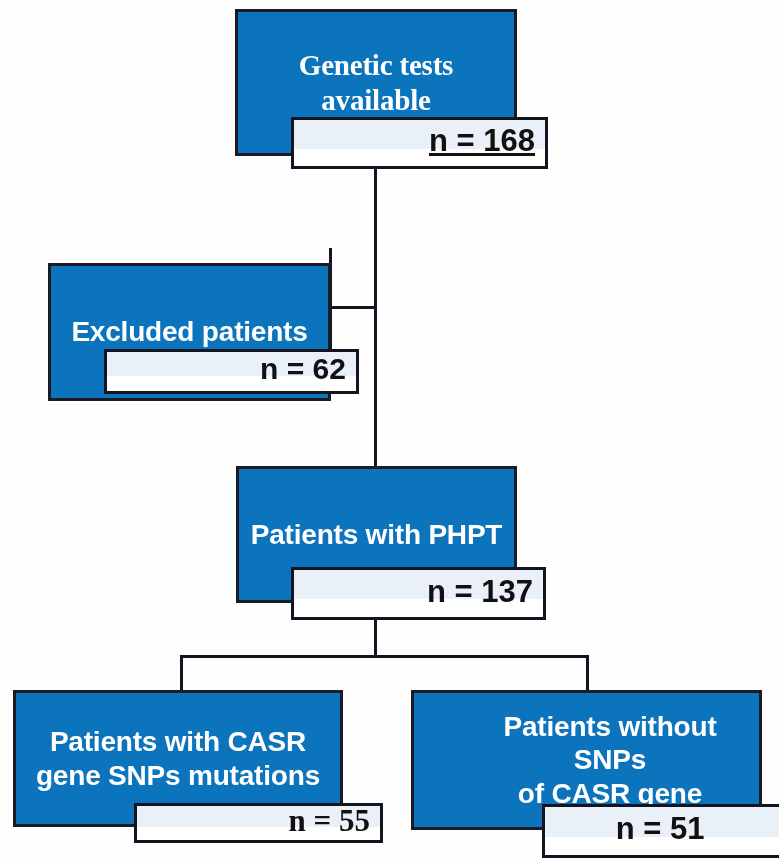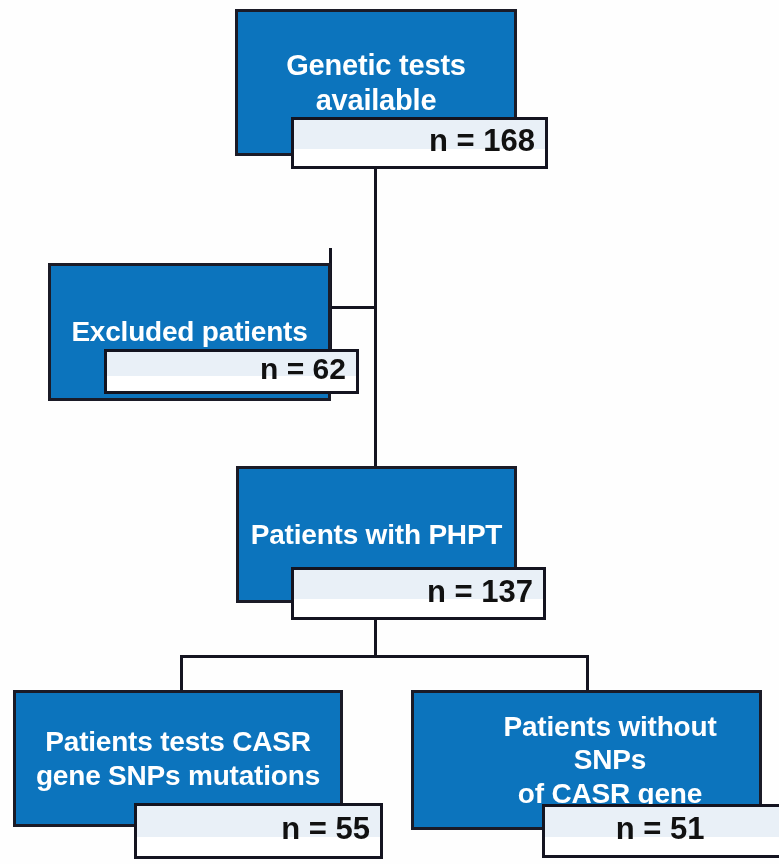--- a/index.html
+++ b/index.html
@@ -76,47 +76,47 @@
   <div class="line v" style="left:374px; top:166px; height:302px;"></div>
 
   <div class="line h" style="left:329px; top:306px; width:48px;"></div>
   <div class="line v" style="left:329px; top:248px; height:120px;"></div>
 
   <div class="line v" style="left:374px; top:618px; height:40px;"></div>
   <div class="line h" style="left:180px; top:655px; width:409px;"></div>
   <div class="line v" style="left:180px; top:655px; height:38px;"></div>
   <div class="line v" style="left:586px; top:655px; height:38px;"></div>
 
-  <div class="node" style="left:235px; top:9px; width:282px; height:147px; font-size:29px;">
+  <div class="node" style="left:235px; top:9px; width:282px; height:147px; font-size:29px;font-family:Liberation Serif, serif;">
     <span class="node-text">Genetic tests
 available</span>
   </div>
-  <div class="count" style="left:291px; top:117px; width:257px; height:52px; font-size:31px;">
+  <div class="count" style="left:291px; top:117px; width:257px; height:52px; font-size:31px;text-decoration:underline;">
     <span class="count-text">n = 168</span>
   </div>
 
   <div class="node" style="left:48px; top:235px; width:283px; height:138px; font-size:28px;margin-top:28px;">
     <span class="node-text">Excluded patients</span>
   </div>
   <div class="count" style="left:104px; top:349px; width:255px; height:45px; font-size:30px;">
     <span class="count-text">n = 62</span>
   </div>
 
   <div class="node" style="left:236px; top:466px; width:281px; height:137px; font-size:28px;">
     <span class="node-text">Patients with PHPT</span>
   </div>
   <div class="count" style="left:291px; top:567px; width:255px; height:53px; font-size:31px;">
     <span class="count-text">n = 137</span>
   </div>
 
   <div class="node" style="left:13px; top:690px; width:330px; height:137px; font-size:28px;">
-    <span class="node-text">Patients tests CASR
+    <span class="node-text">Patients with CASR
 gene SNPs mutations</span>
   </div>
-  <div class="count" style="left:134px; top:803px; width:249px; height:56px; font-size:31px;">
+  <div class="count" style="left:134px; top:803px; width:249px; height:40px; font-size:31px;font-family:Liberation Serif, serif;">
     <span class="count-text">n = 55</span>
   </div>
 
   <div class="node" style="left:411px; top:690px; width:351px; height:140px; font-size:28px;padding-left:47px;">
     <span class="node-text">Patients without SNPs
 of CASR gene</span>
   </div>
   <div class="count" style="left:542px; top:804px; width:246px; height:54px; font-size:31px;justify-content:center;">
     <span class="count-text">n = 51</span>
   </div>

